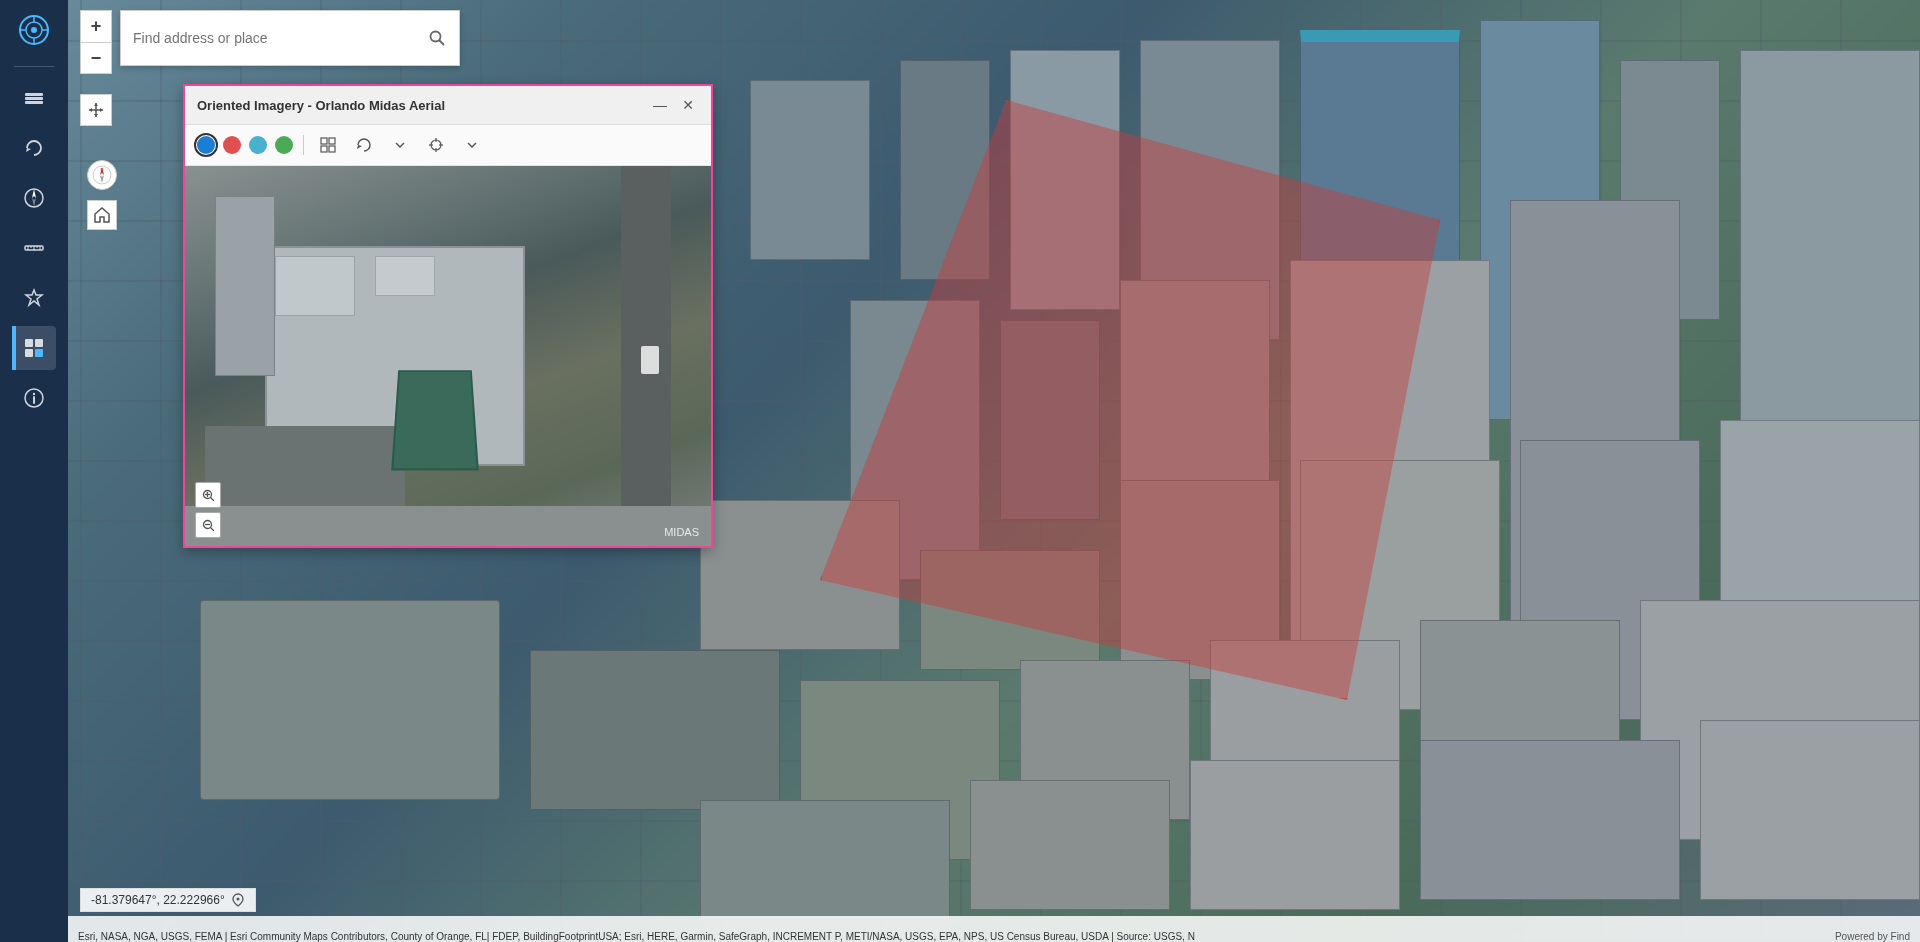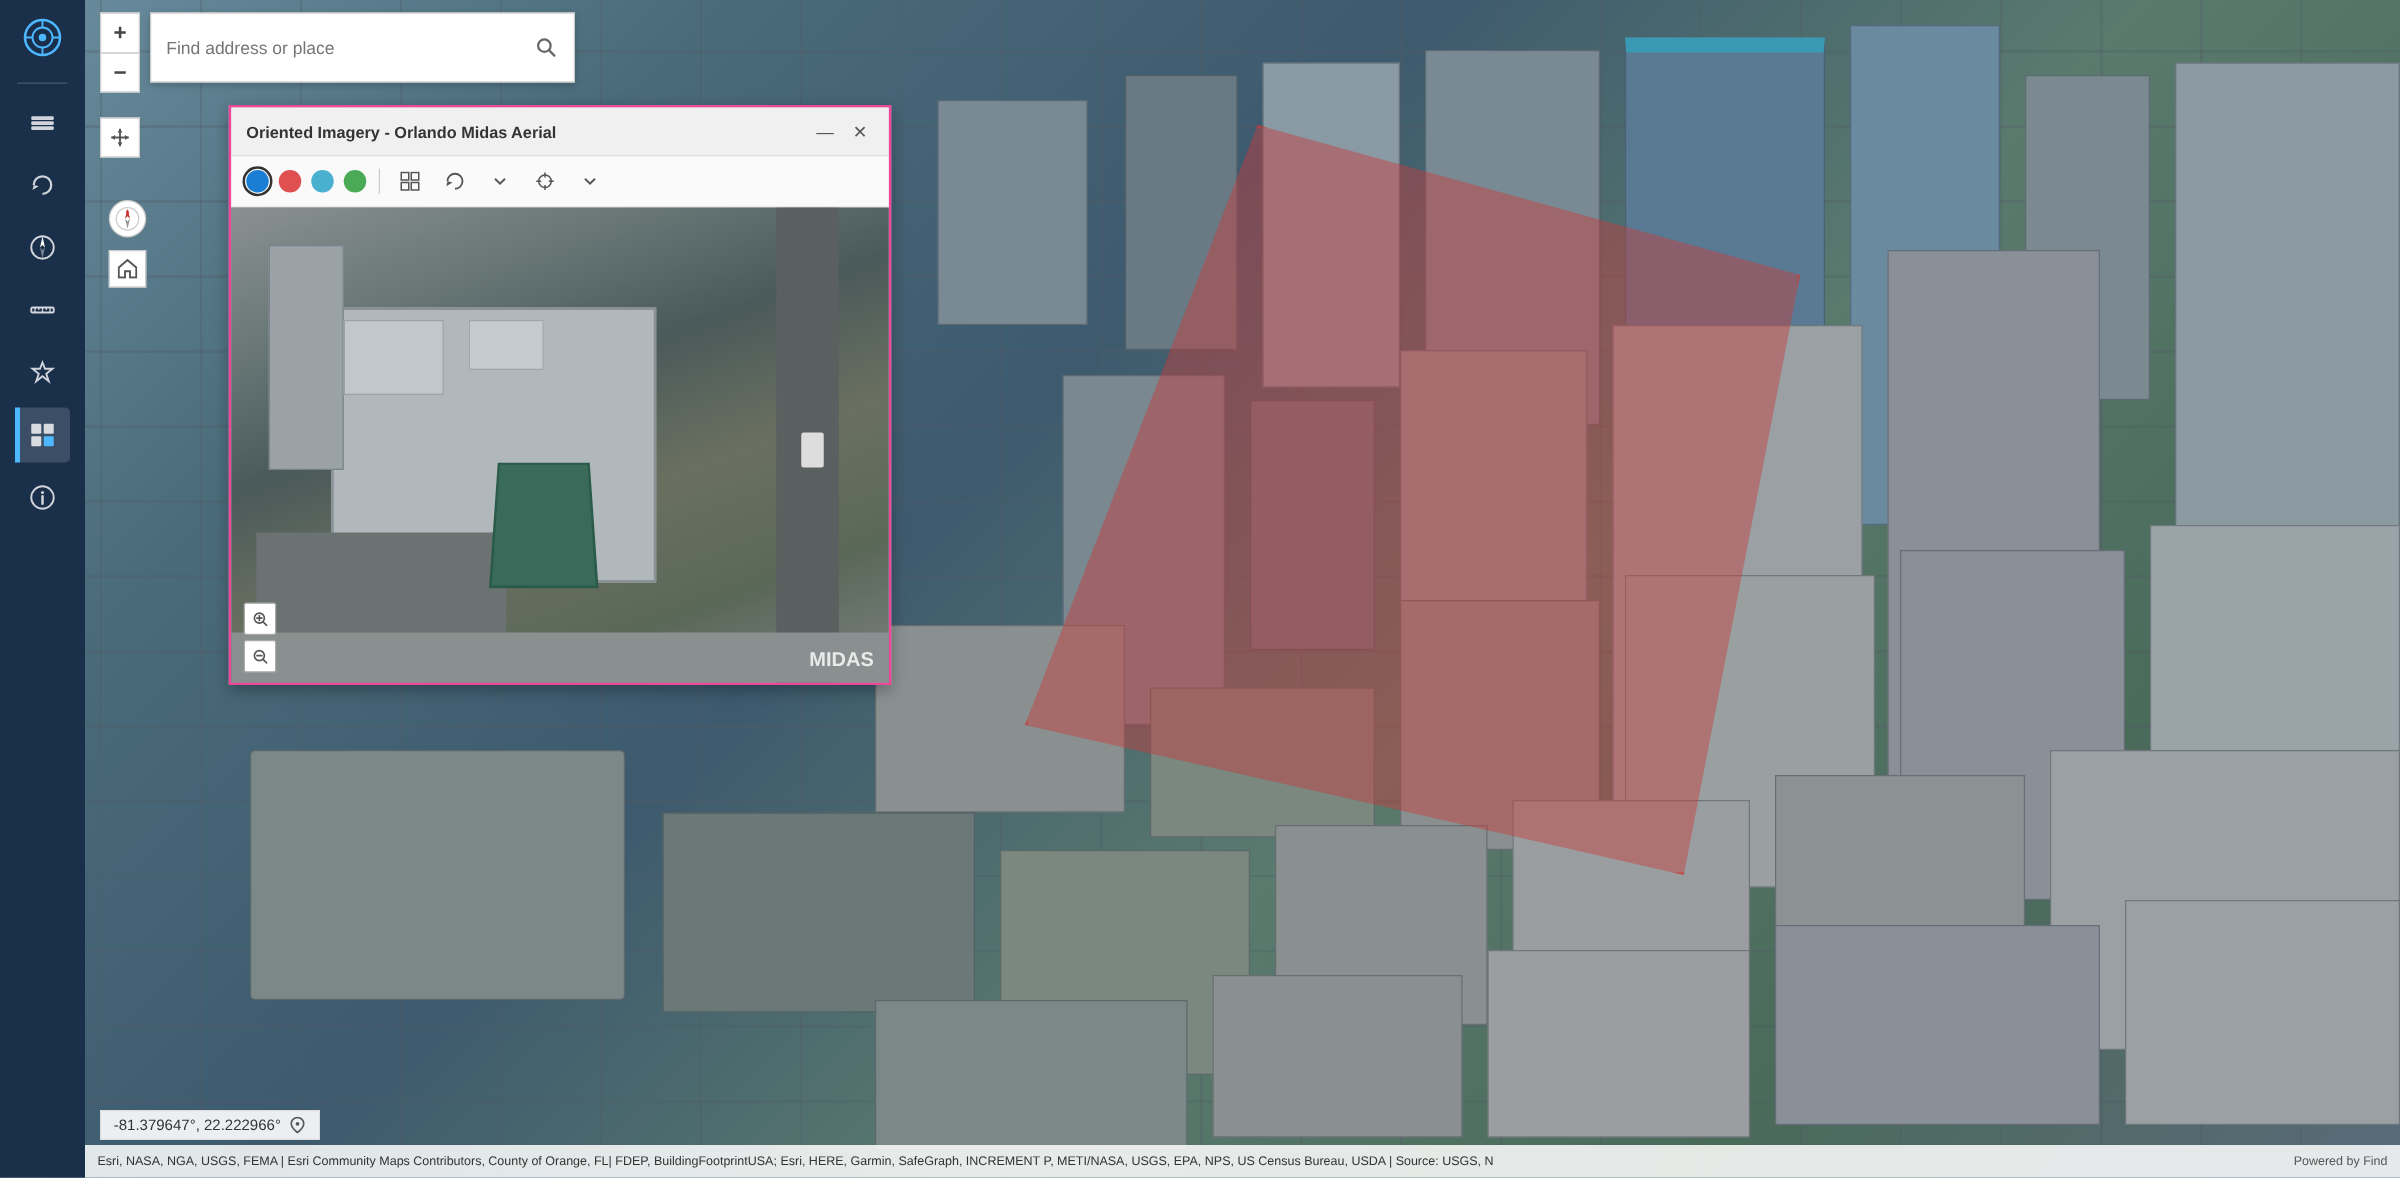--- a/index.html
+++ b/index.html
@@ -230,22 +230,22 @@
       top: 0; left: 0;
       width: 100%; height: 100%;
       background:
         linear-gradient(160deg, #8a9090 0%, #6a7878 20%, #4a5a5a 40%, #6a7060 60%, #5a6858 80%, #7a8080 100%);
     }
 
     #imagery-watermark {
       position: absolute;
       bottom: 8px; right: 12px;
       color: rgba(255,255,255,0.8);
-      font-size: 16px;
-      font-weight: bold;
+      font-size: 11px;
+      font-weight: normal;
     }
 
     
     #panel-zoom {
       position: absolute;
       bottom: 8px; left: 10px;
       display: flex;
       flex-direction: column;
       gap: 4px;
     }
@@ -296,21 +296,21 @@
       z-index: 100;
     }
 
     
     #attribution-bar {
       position: absolute;
       bottom: 0; left: 68px;
       right: 0; height: 26px;
       background: rgba(255,255,255,0.85);
       display: flex;
-      align-items: center;
+      align-items: flex-end;
       padding: 0 10px;
       font-size: 10px;
       color: #333;
       z-index: 100;
     }
 
     #powered-by {
       margin-left: auto;
       font-size: 10px;
       color: #555;

